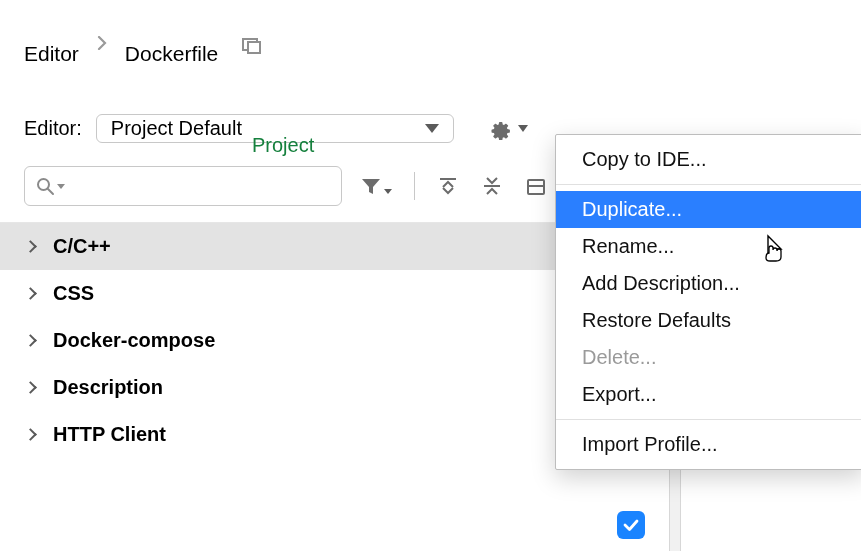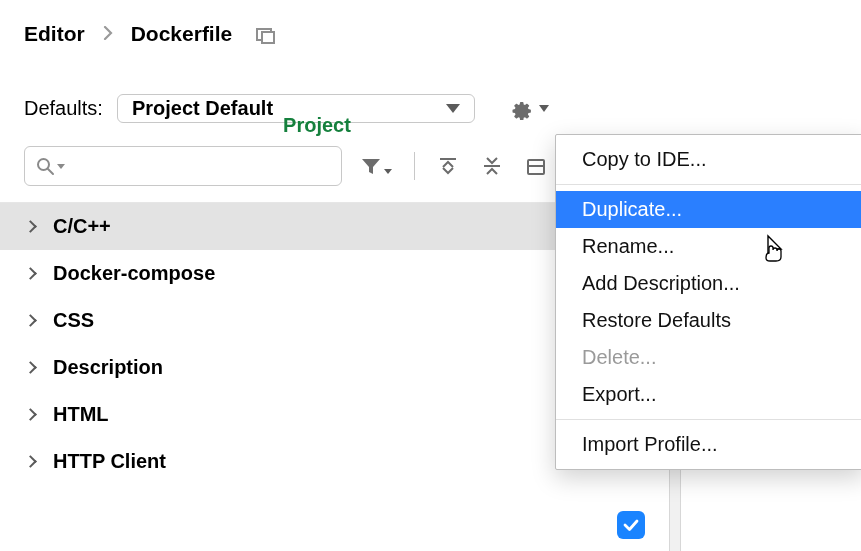--- a/index.html
+++ b/index.html
@@ -15,21 +15,21 @@
   }
 
   
   .breadcrumb {
     display: flex;
     align-items: center;
     gap: 18px;
     padding: 22px 0 0 24px;
     font-size: 21px;
   }
-  .breadcrumb .label { font-weight: 700; }
+  .breadcrumb .label { font-weight: 400; margin-top: 20px; }
   .breadcrumb .chev { color: #999; font-size: 18px; }
   .breadcrumb .page-icon {
     width: 16px; height: 13px;
     border: 2px solid #8f8f8f;
     position: relative;
     margin-left: 6px;
   }
   .breadcrumb .page-icon::after {
     content: "";
     position: absolute;
@@ -51,21 +51,20 @@
     display: flex;
     align-items: center;
     border: 1px solid #c8c8c8;
     border-radius: 6px;
     height: 29px;
     padding: 0 14px;
     min-width: 358px;
     font-size: 20px;
     background: #fff;
     gap: 10px;
-    font-weight: bold;
   }
   .profile-select .name { color: #000; }
   .profile-select .scope { color: #15803d; margin-top: 35px; }
   .profile-select .spacer { flex: 1; }
   .profile-select .caret-down {
     width: 0; height: 0;
     border-left: 7px solid transparent;
     border-right: 7px solid transparent;
     border-top: 9px solid #5b5b5b;
   }
@@ -217,21 +216,21 @@
   <span class="chev">
     <svg width="10" height="14" viewBox="0 0 10 14">
         <path d="M2 1 L8 7 L2 13" stroke="#9a9a9a" stroke-width="2.2" fill="none" stroke-linecap="round"></path>
       </svg>
   </span>
   <span class="label">Dockerfile</span>
   <span class="page-icon"></span>
 </div>
 
 <div class="profile-row">
-  <span class="profile-label">Defaults:</span>
+  <span class="profile-label">Editor:</span>
   <div class="profile-select">
     <span class="name">Project Default</span>
     <span class="scope">Project</span>
     <span class="spacer"></span>
     <span class="caret-down"></span>
   </div>
   <div class="gear-button">
     <svg width="24" height="24" viewBox="0 0 24 24">
       <path fill="#6c6c6c" d="M12 8.5a3.5 3.5 0 1 0 0 7 3.5 3.5 0 0 0 0-7zm9.3 4.9l-1.9-.3a7.6 7.6 0 0 0-.5-1.3l1.1-1.6a.7.7 0 0 0-.1-.9l-1.4-1.4a.7.7 0 0 0-.9-.1l-1.6 1.1a7.6 7.6 0 0 0-1.3-.5l-.3-1.9a.7.7 0 0 0-.7-.6h-2a.7.7 0 0 0-.7.6l-.3 1.9c-.5.1-.9.3-1.3.5L7.8 7.8a.7.7 0 0 0-.9.1L5.5 9.3a.7.7 0 0 0-.1.9l1.1 1.6c-.2.4-.4.8-.5 1.3l-1.9.3a.7.7 0 0 0-.6.7v2c0 .3.3.6.6.7l1.9.3c.1.5.3.9.5 1.3l-1.1 1.6a.7.7 0 0 0 .1.9l1.4 1.4c.3.3.6.3.9.1l1.6-1.1c.4.2.8.4 1.3.5l.3 1.9c.1.3.4.6.7.6h2c.3 0 .6-.3.7-.6l.3-1.9c.5-.1.9-.3 1.3-.5l1.6 1.1c.3.2.7.2.9-.1l1.4-1.4a.7.7 0 0 0 .1-.9l-1.1-1.6c.2-.4.4-.8.5-1.3l1.9-.3a.7.7 0 0 0 .6-.7v-2a.7.7 0 0 0-.6-.7z"></path>
     </svg>
@@ -278,33 +277,29 @@
   </div>
 </div>
 
 <div class="tree" id="tree">
     <div class="tree-row selected">
       <span class="tree-chevron"></span>
       <span>C/C++</span>
     </div>
     <div class="tree-row">
       <span class="tree-chevron"></span>
+      <span>CSS</span>
+    </div>
+    <div class="tree-row">
+      <span class="tree-chevron"></span>
       <span>Docker-compose</span>
     </div>
     <div class="tree-row">
       <span class="tree-chevron"></span>
-      <span>CSS</span>
-    </div>
-    <div class="tree-row">
-      <span class="tree-chevron"></span>
       <span>Description</span>
-    </div>
-    <div class="tree-row">
-      <span class="tree-chevron"></span>
-      <span>HTML</span>
     </div>
     <div class="tree-row">
       <span class="tree-chevron"></span>
       <span>HTTP Client</span>
     </div>
   </div>
 
 <div class="panel-edge"></div>
 
 <div class="blue-checkbox">

